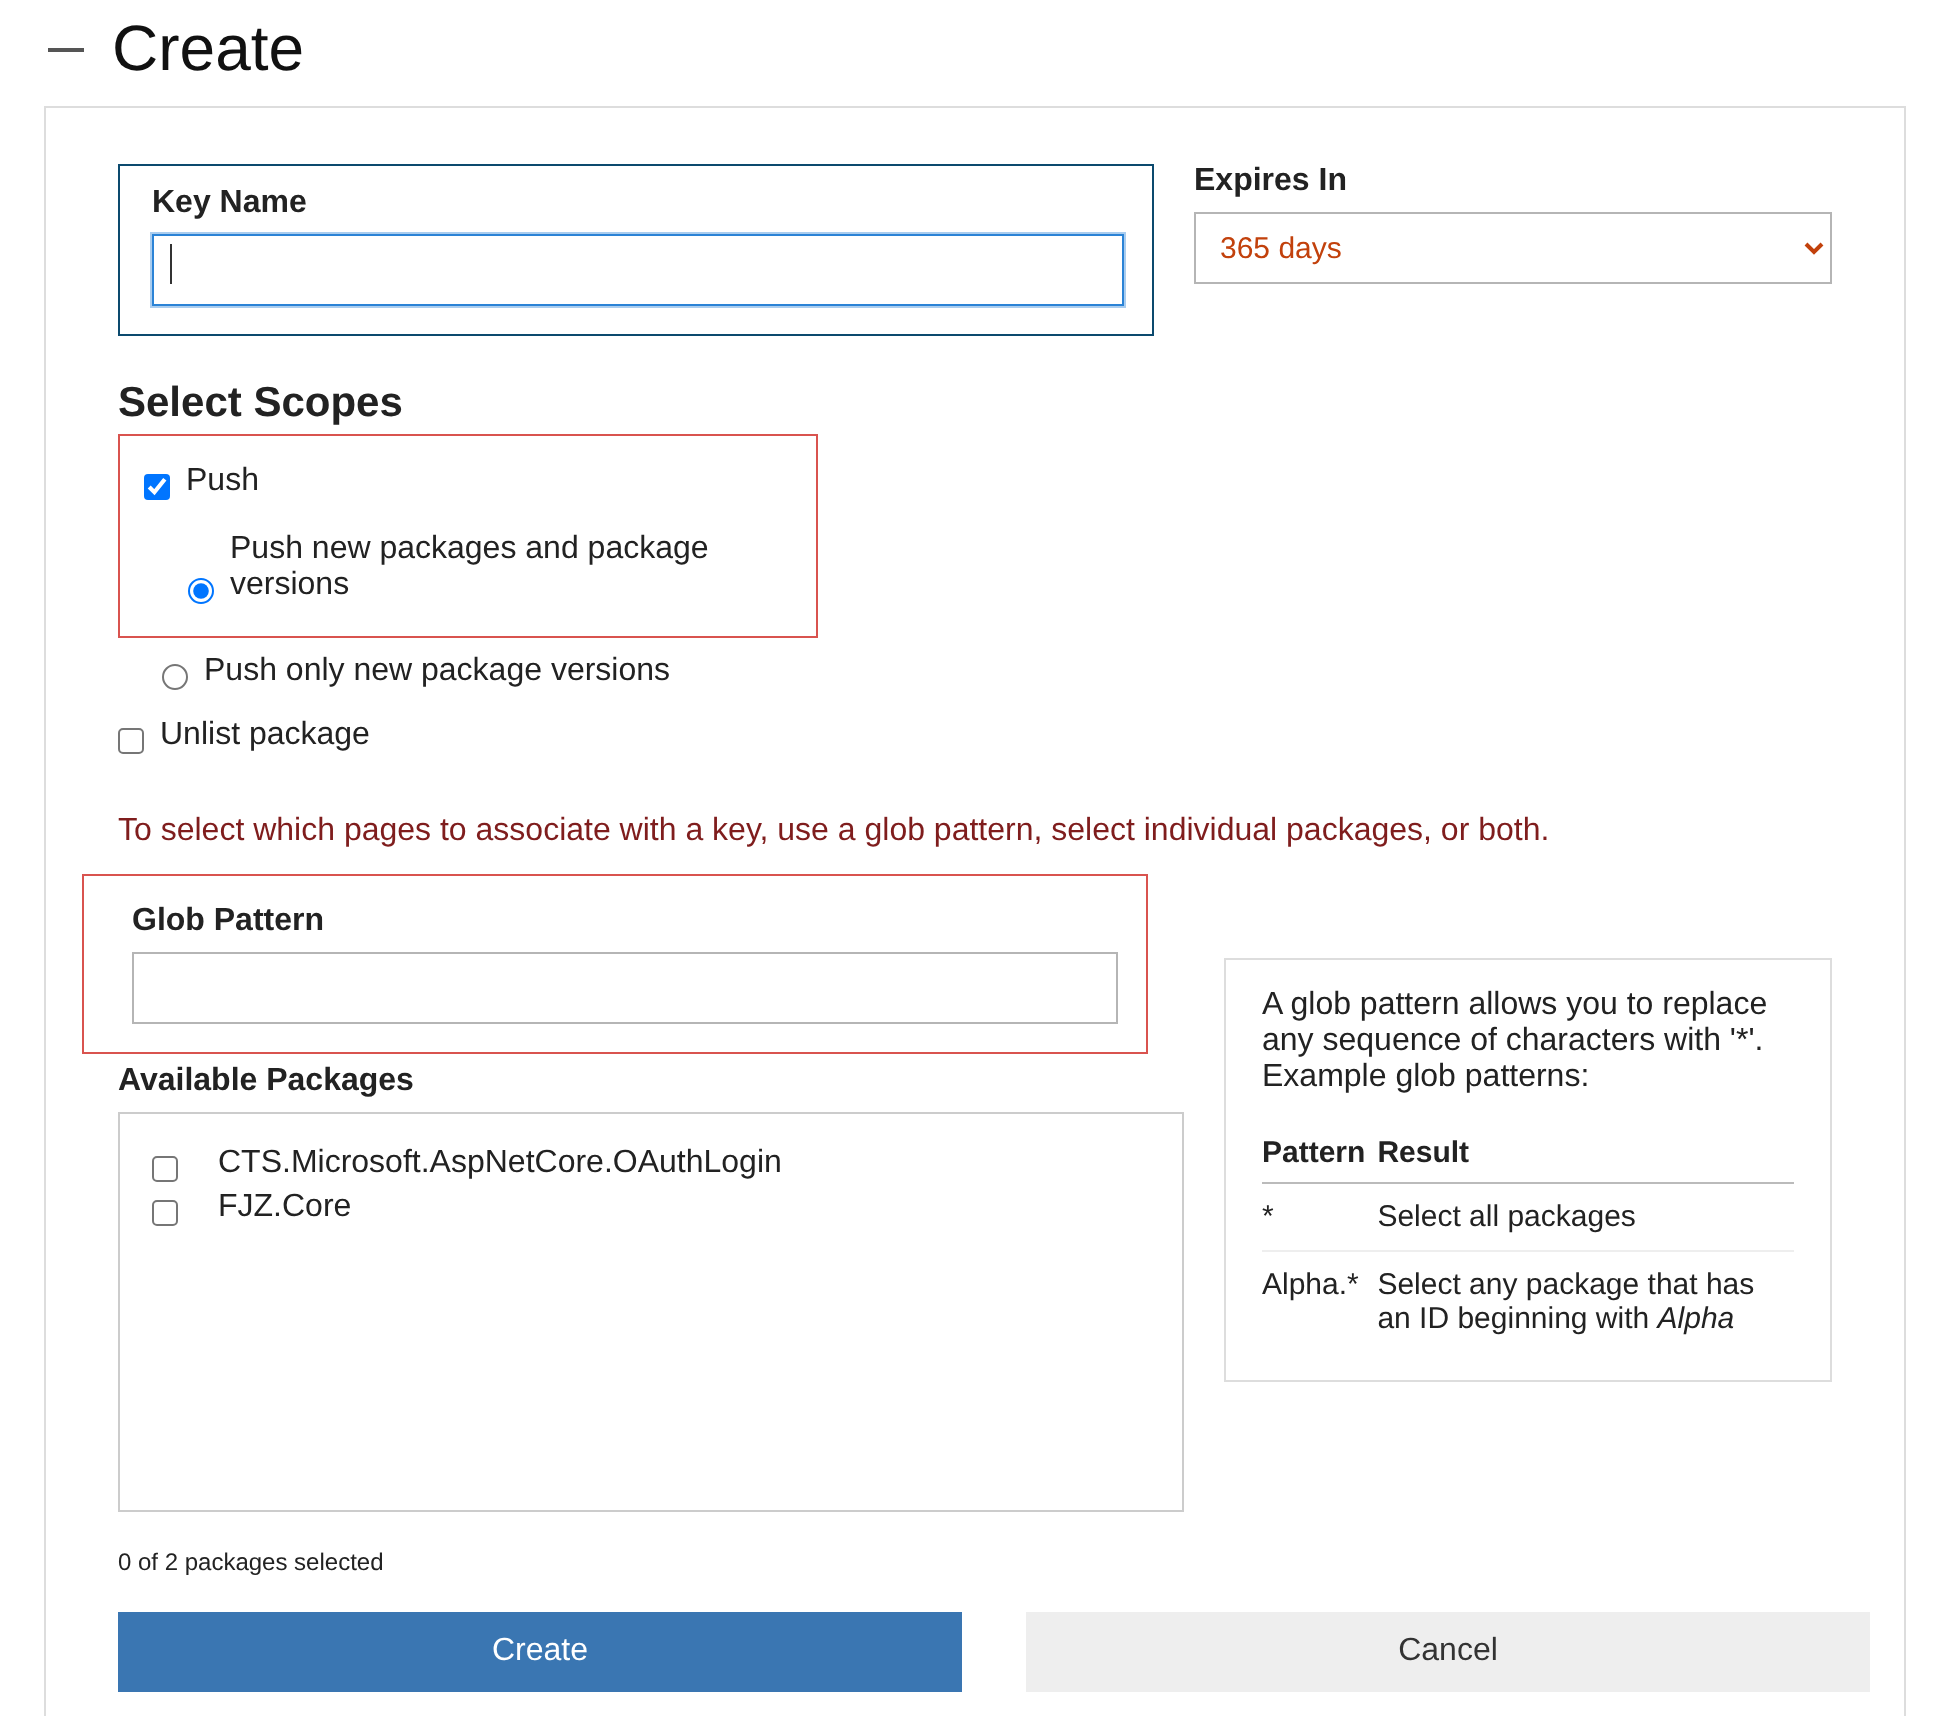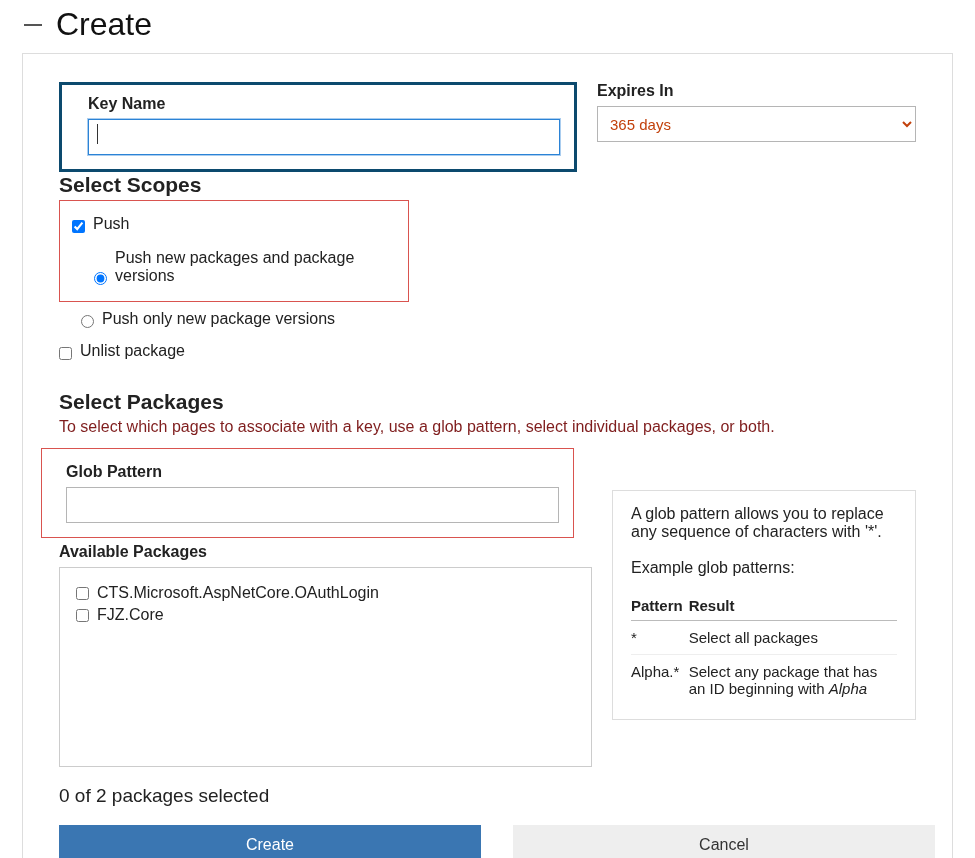--- a/index.html
+++ b/index.html
@@ -45,22 +45,22 @@
       font-weight: 700;
       font-size: 21px;
       margin-bottom: 4px;
     }
     .section-sub {
       font-size: 16px;
       color: #7f1d1d;
       margin-bottom: 12px;
     }
     .highlight-box {
-      border: 3px solid #0c4a6e;
-      padding: 10px 14px 14px 26px;
+      border: 1px solid #0c4a6e;
+      padding: 10px 14px 14px 16px;
     }
     .text-input {
       width: 100%;
       height: 36px;
       padding: 4px 8px;
       font-size: 15px;
       border: 1px solid #b5b5b5;
       outline: none;
     }
     .text-input.focused {
@@ -69,21 +69,21 @@
     }
     .select-input {
       width: 100%;
       height: 36px;
       padding: 4px 8px;
       font-size: 15px;
       border: 1px solid #b5b5b5;
       color: #c2410c;
       background: #fff;
     }
-    .scopes-block { margin-top: 1px; }
+    .scopes-block { margin-top: 22px; }
     .scopes-highlight {
       border: 1px solid #d9534f;
       border-top: 1px solid #d9534f;
       padding: 10px 12px 12px 12px;
       width: 350px;
       margin-top: -1px;
     }
     .chk-row, .radio-row {
       display: flex;
       align-items: flex-end;
@@ -106,46 +106,46 @@
     .packages-row { display: flex; gap: 20px; align-items: flex-start; margin-top: 0; }
     .packages-left { flex: 0 0 518px; }
     .available-label { font-weight: 700; font-size: 16px; margin: 6px 0 6px 18px; }
     .available-list {
       border: 1px solid #ccc;
       width: 100%;
       height: 200px;
       padding: 12px 16px;
     }
     .pkg-row {
-      display: flex; align-items: center; gap: 8px;
+      display: flex; align-items: flex-end; gap: 20px;
       font-size: 16px; margin: 4px 0;
     }
     .help-panel {
       border: 1px solid #ddd;
       padding: 14px 18px;
       font-size: 16px;
       flex: 1;
       margin-top: 42px;
     }
-    .help-panel .help-text { margin-bottom: 18px; }
+    .help-panel .help-text { }
     .help-panel .example-label { margin-bottom: 14px; }
     table.example { width: 100%; border-collapse: collapse; font-size: 15px; }
     table.example th {
       text-align: left; font-weight: 700;
       border-bottom: 1px solid #bbb;
       padding: 6px 6px 6px 0;
     }
     table.example td {
       padding: 8px 6px 8px 0;
       vertical-align: top;
       border-bottom: 1px solid #eee;
     }
     table.example tr:last-child td { border-bottom: none; }
     .italic { font-style: italic; }
-    .count-text { font-size: 19px; margin: 18px 0 18px 0; }
+    .count-text { font-size: 12px; margin: 18px 0 18px 0; }
     .button-row { display: flex; gap: 32px; }
     .btn {
       flex: 0 0 422px;
       height: 40px;
       font-size: 16px;
       border: none;
       cursor: pointer;
     }
     .btn-primary { background: #3a76b2; color: #fff; }
     .btn-secondary { background: #eee; color: #333; }
@@ -205,21 +205,20 @@
         <span>Push only new package versions</span>
       </div>
     </div>
     <div class="chk-row unlist-row">
       <input type="checkbox" style="">
       <span>Unlist package</span>
     </div>
   </div>
 
   <div class="packages-section">
-    <div class="section-heading">Select Packages</div>
     <div class="section-sub">To select which pages to associate with a key, use a glob pattern, select individual packages, or both.</div>
 
     <div class="packages-row">
       <div class="packages-left">
         <div style="position:relative; left:-18px;">
           <div class="glob-highlight">
             <label class="field-label">Glob Pattern</label>
             <input class="text-input" type="text" value="" style="">
           </div>
           <div class="available-label">Available Packages</div>

